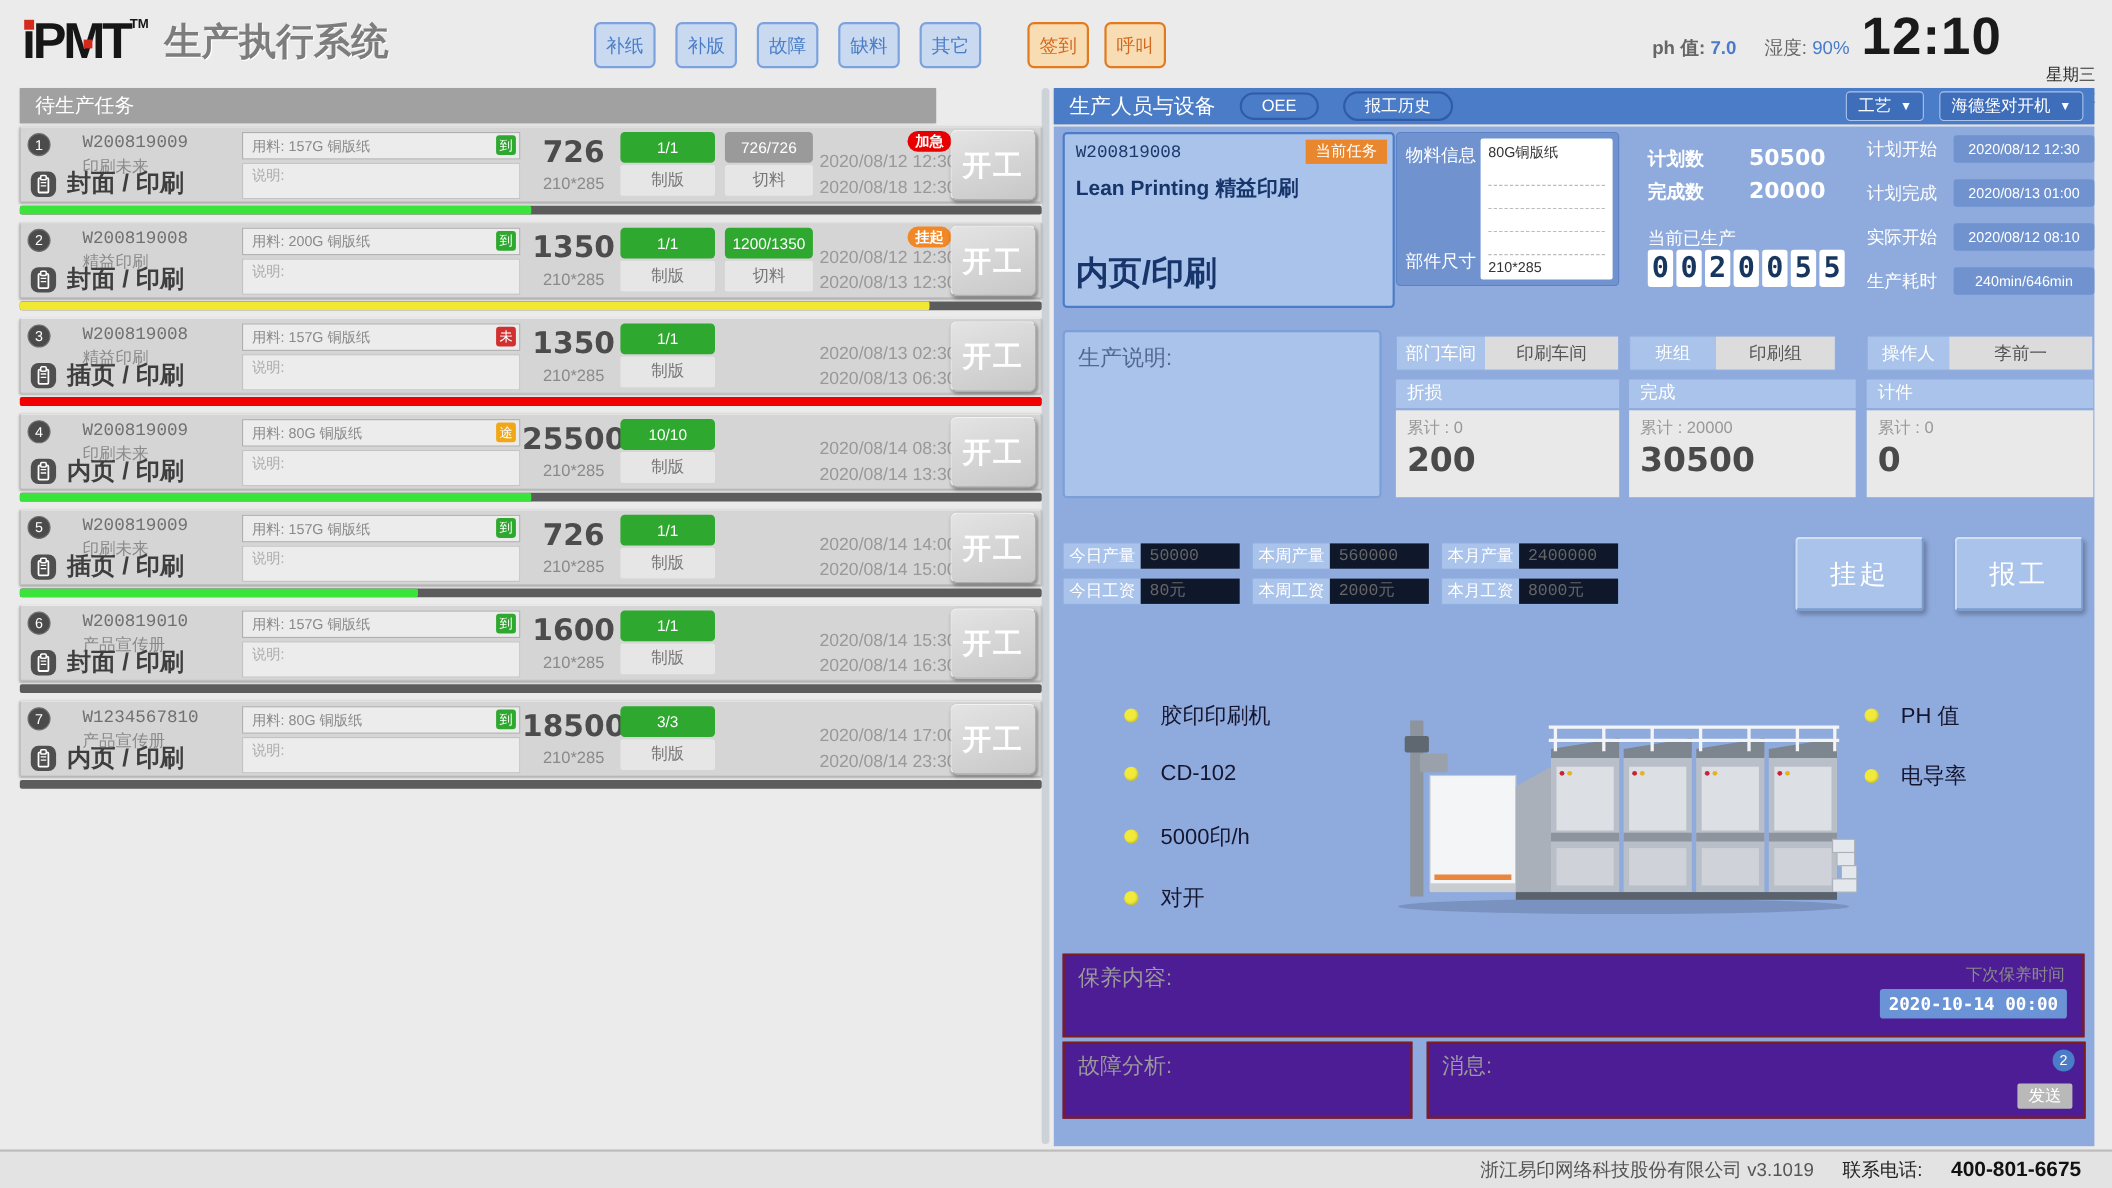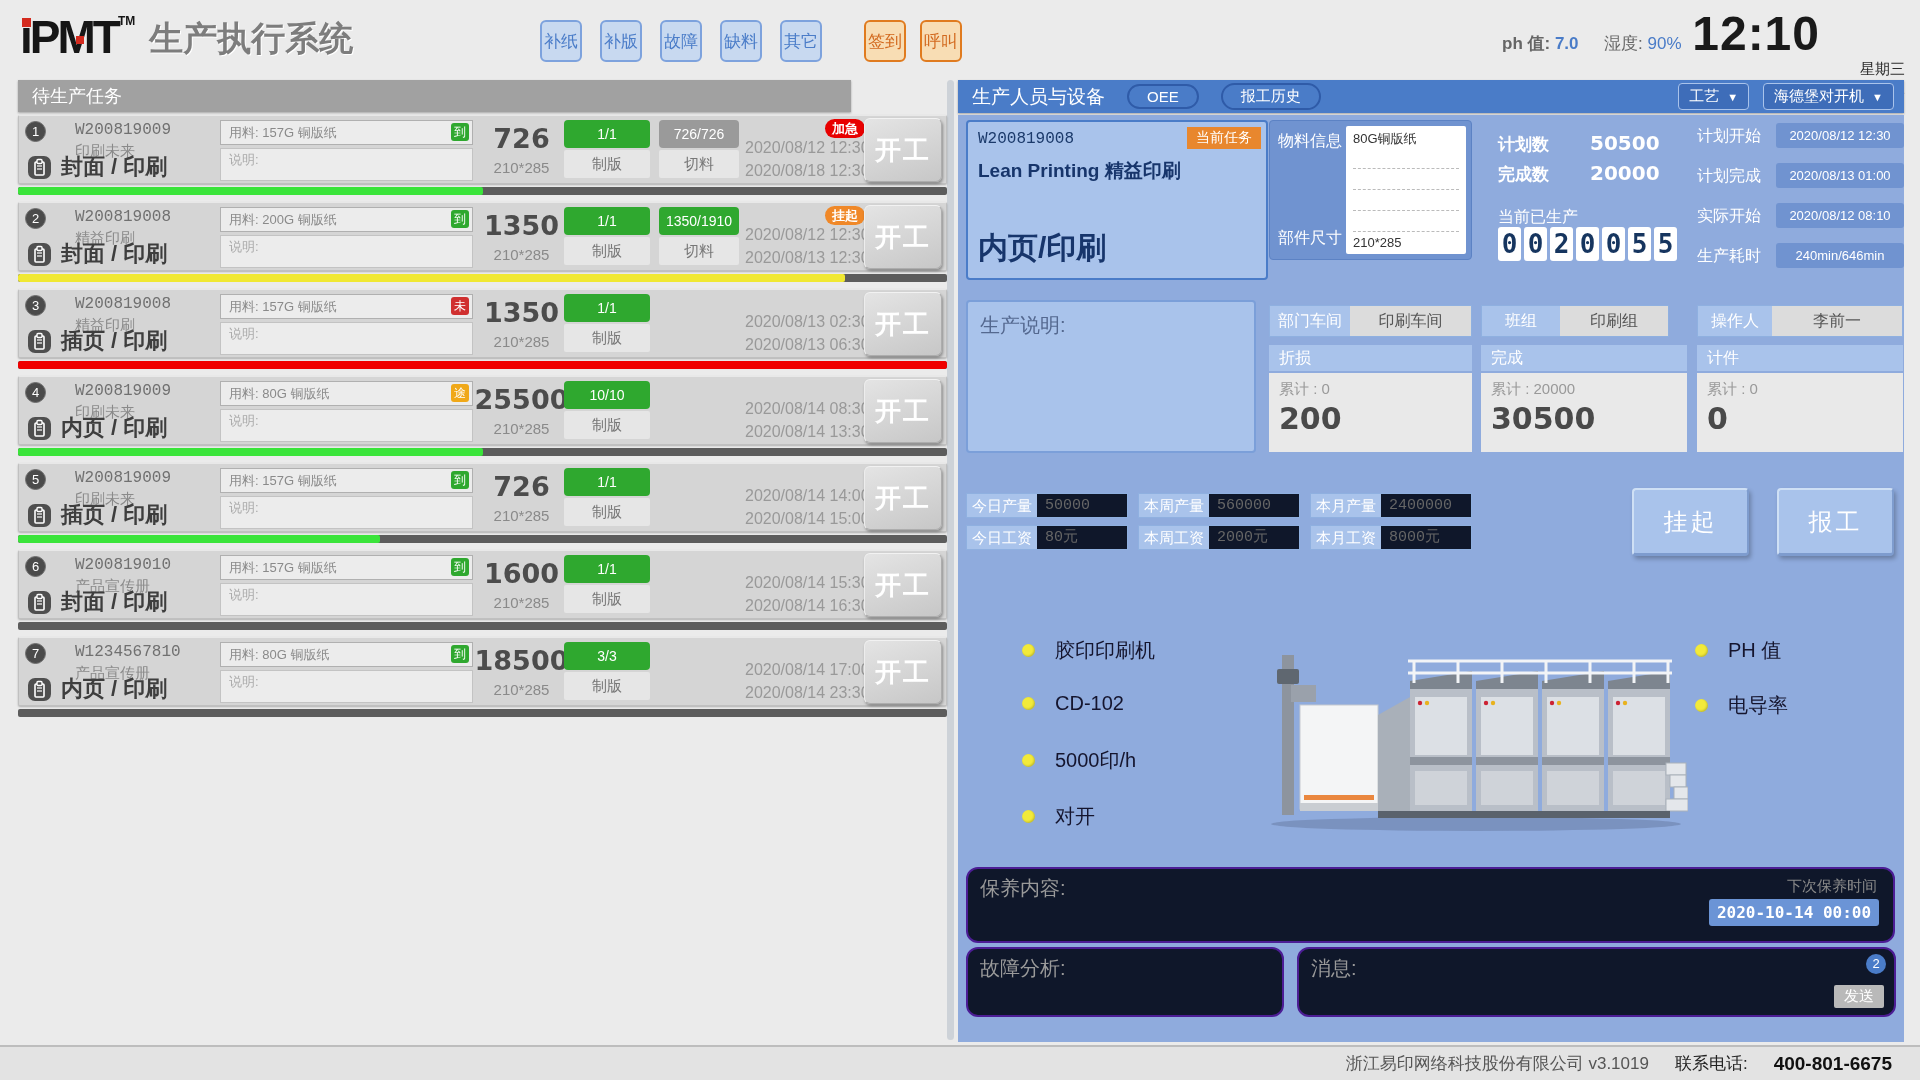--- a/index.html
+++ b/index.html
@@ -9,21 +9,21 @@
 
   
   .top-header { position:absolute; left:0; top:0; width:1920px; height:78px; }
   .logo-wrap { position:absolute; left:20px; top:12px; display:flex; align-items:flex-start; }
   .logo-text { font-size:46px; font-weight:900; color:#161616; letter-spacing:-3px; line-height:50px; position:relative; }
   .logo-dot { position:absolute; left:2px; top:6px; width:9px; height:9px; background:#d42a1e; }
   .logo-dot2 { position:absolute; left:56px; top:24px; width:8px; height:8px; background:#d42a1e; }
   .logo-tm { font-size:12px; font-weight:bold; color:#161616; margin-top:2px; }
   .app-title { font-size:34px; font-weight:bold; color:#7d7d7d; margin-left:14px; line-height:52px; text-shadow:1px 1px 0 #ffffff; }
   .hdr-btns { position:absolute; left:540px; top:20px; display:flex; align-items:center; }
-  .hdr-btn { width:42px; height:42px; border-radius:6px; font-size:17px; display:flex; align-items:center; justify-content:center; cursor:pointer; }
+  .hdr-btn { width:56px; height:42px; border-radius:6px; font-size:17px; display:flex; align-items:center; justify-content:center; cursor:pointer; }
   .hdr-btn.blue { background:#c8d9f0; border:2px solid #7da2dd; color:#4a7cc8; margin-right:18px; }
   .hdr-btn.orange { background:#f8ddb4; border:2px solid #e07b1f; color:#d2691e; margin-right:14px; }
   .hdr-btn.first-orange { margin-left:24px; }
   .env-ph { position:absolute; left:1502px; top:32px; font-size:17px; color:#666;font-weight:bold; }
   .env-hum { position:absolute; left:1604px; top:32px; font-size:17px; color:#666; }
   .env-val { color:#4a7cc8; }
   .clock { position:absolute; right:100px; top:6px; font-size:48px; font-weight:bold; color:#1a1a1a; letter-spacing:1px; }
   .datecol { position:absolute; right:15px; top:16px; text-align:right; color:#2c2c2c; }
   .weekday { font-size:15px; line-height:18px;margin-top:44px; }
   .date { font-size:17px; line-height:22px; }
@@ -107,21 +107,21 @@
   .s-value { flex:1; background:#0f172a; color:#666; font-size:15px; line-height:23px; padding-left:8px; font-family:"Liberation Mono", monospace; }
 
   .big-btn { position:absolute; top:373px; width:117px; height:68px; background:#a9c3eb; border-radius:4px; color:#fff; font-size:24px; display:flex; align-items:center; justify-content:center; border-top:2px solid #cfe0f5; border-left:2px solid #cfe0f5; border-right:2px solid #7e9cce; border-bottom:3px solid #7e9cce; box-shadow:2px 3px 4px rgba(0,0,0,.25); letter-spacing:3px; cursor:pointer; }
 
   .bullet { position:absolute; display:flex; align-items:center; gap:20px; }
   .dot { width:13px; height:13px; border-radius:50%; background:#f2ea3a; box-shadow:inset -1px -1px 2px rgba(0,0,0,.2); }
   .bullet-text { font-size:20px; color:#15152e; }
 
   .machine { position:absolute; left:300px; top:528px; width:430px; height:190px; }
 
-  .white-box { position:absolute; background:#0f172a; border:2px solid #4c1d95; border-radius:12px; }
+  .white-box { position:absolute; background:#4c1d95; border:2px solid #7f1d1d; border-radius:0; }
   .wb-label { position:absolute; left:12px; top:6px; font-size:20px; color:#9a9a9a; }
   .maint { left:8px; top:752px; width:929px; height:76px; }
   .maint-next-label { position:absolute; right:16px; top:8px; font-size:15px; color:#8a8a8a; }
   .maint-next-val { position:absolute; right:14px; top:30px; width:170px; height:27px; background:#6b94d6; border-radius:3px; color:#fff; font-weight:bold; font-size:16px; text-align:center; line-height:27px; font-family:"DejaVu Sans Mono", monospace; }
   .fault { left:8px; top:832px; width:318px; height:70px; }
   .msg { left:339px; top:832px; width:599px; height:70px; }
   .msg-badge { position:absolute; right:8px; top:5px; width:20px; height:20px; border-radius:50%; background:#4a7cc8; color:#fff; font-size:13px; text-align:center; line-height:20px; }
   .msg-send { position:absolute; right:10px; bottom:7px; background:#b9b9b9; color:#fff; font-size:15px; border-radius:2px; padding:2px 10px; cursor:pointer; }
 
   
@@ -242,21 +242,21 @@
         <div class="t-note">
           <span>说明:</span>
         </div>
         <div class="t-qty">1350</div>
         <div class="t-size">210*285</div>
         <div class="two-box t-plate">
           <div class="p-top" style="background: rgb(47, 168, 47);">1/1</div>
           <div class="p-bot">制版</div>
         </div>
         <div class="two-box t-cut">
-          <div class="p-top" style="background: rgb(47, 168, 47);">1350/1910</div>
+          <div class="p-top" style="background: rgb(47, 168, 47);">1200/1350</div>
           <div class="p-bot">切料</div>
         </div>
         <div class="t-dates">
           <div>2020/08/12 12:30</div>
           <div>2020/08/13 12:30</div>
         </div>
         <div class="t-tag" style="background: rgb(240, 136, 40);">挂起</div>
         <div class="t-action">开工</div>
       </div>
       <div class="bar-track">

